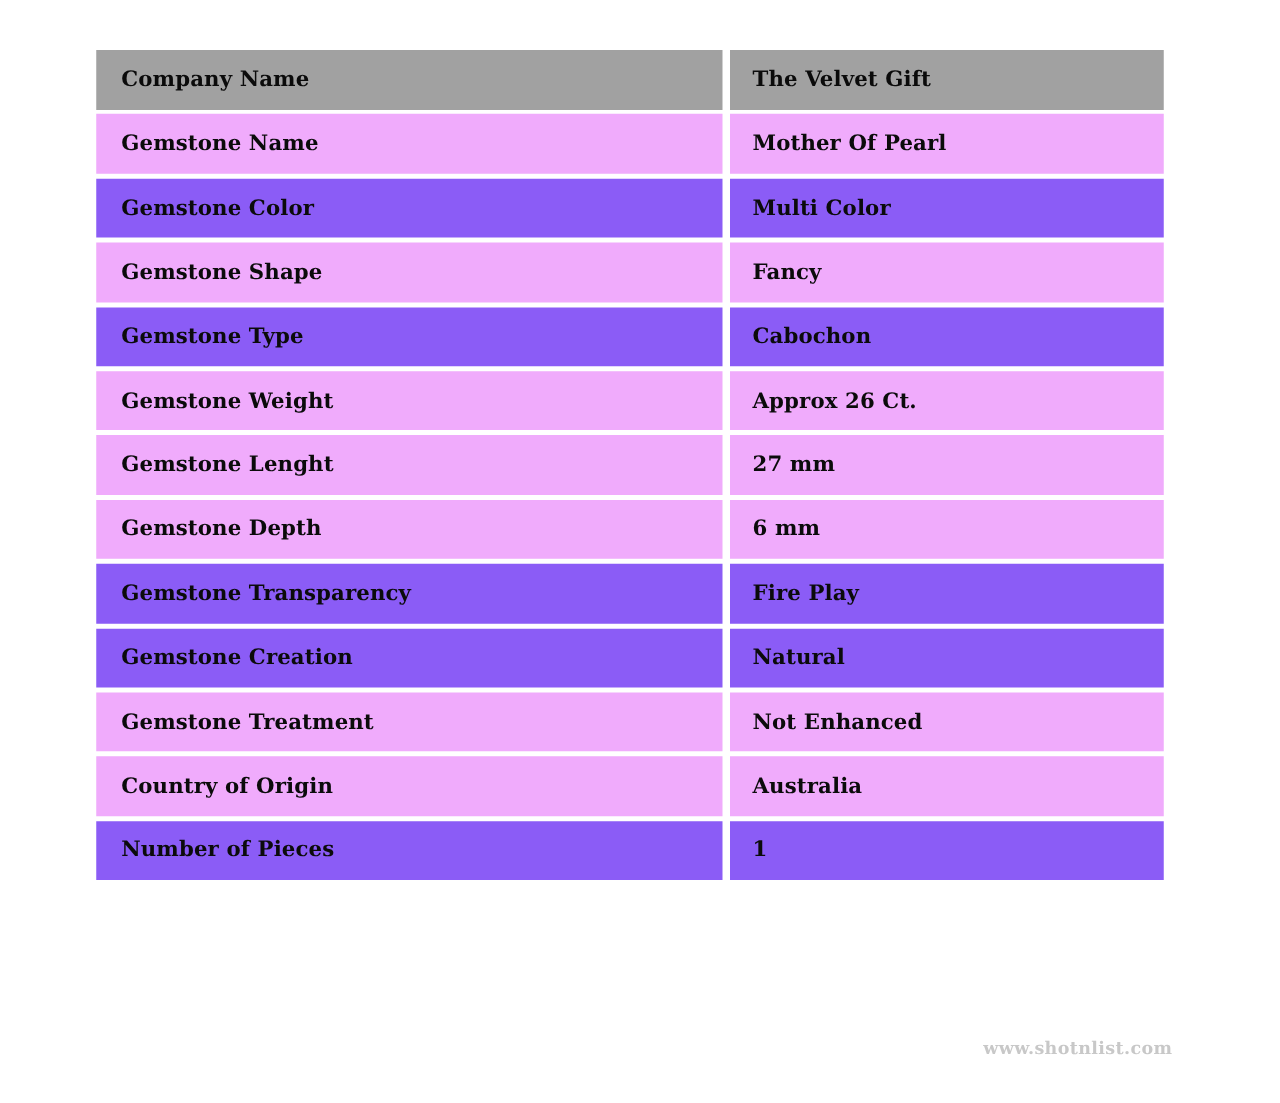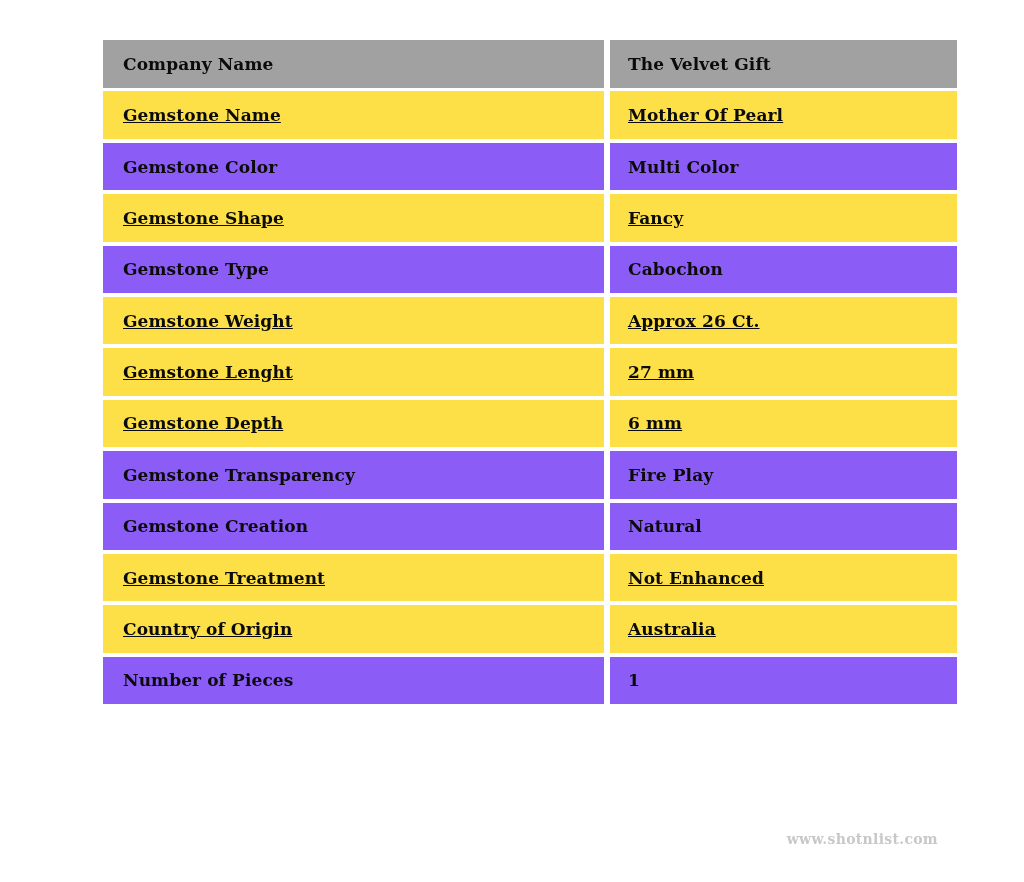--- a/index.html
+++ b/index.html
@@ -9,21 +9,21 @@
   }
   body {
     position: relative;
     width: 1024px;
     height: 882px;
     overflow: hidden;
     font-family: "DejaVu Serif", "Liberation Serif", serif;
   }
   .spec-table {
     position: absolute;
-    left: 103px;
+    left: 77px;
     top: 40px;
     width: 854px;
     display: flex;
     flex-direction: column;
     gap: 3.9px;
   }
   .row {
     display: flex;
     gap: 6px;
     height: 47.5px;
@@ -40,21 +40,21 @@
   }
   .cell.label {
     width: 501px;
     padding-left: 20px;
   }
   .cell.value {
     flex: 1;
     padding-left: 18px;
   }
   .row.header .cell { background: #a1a1a1; }
-  .row.alt .cell    { background: #fde047; text-decoration: underline; }
+  .row.alt .cell    { background: #f0abfc; }
   .row.plain .cell  { background: #8b5cf6; }
   .watermark {
     position: absolute;
     right: 86px;
     top: 831px;
     font-size: 14px;
     font-weight: bold;
     color: #c8c8c8;
     letter-spacing: 0.3px;
   }

